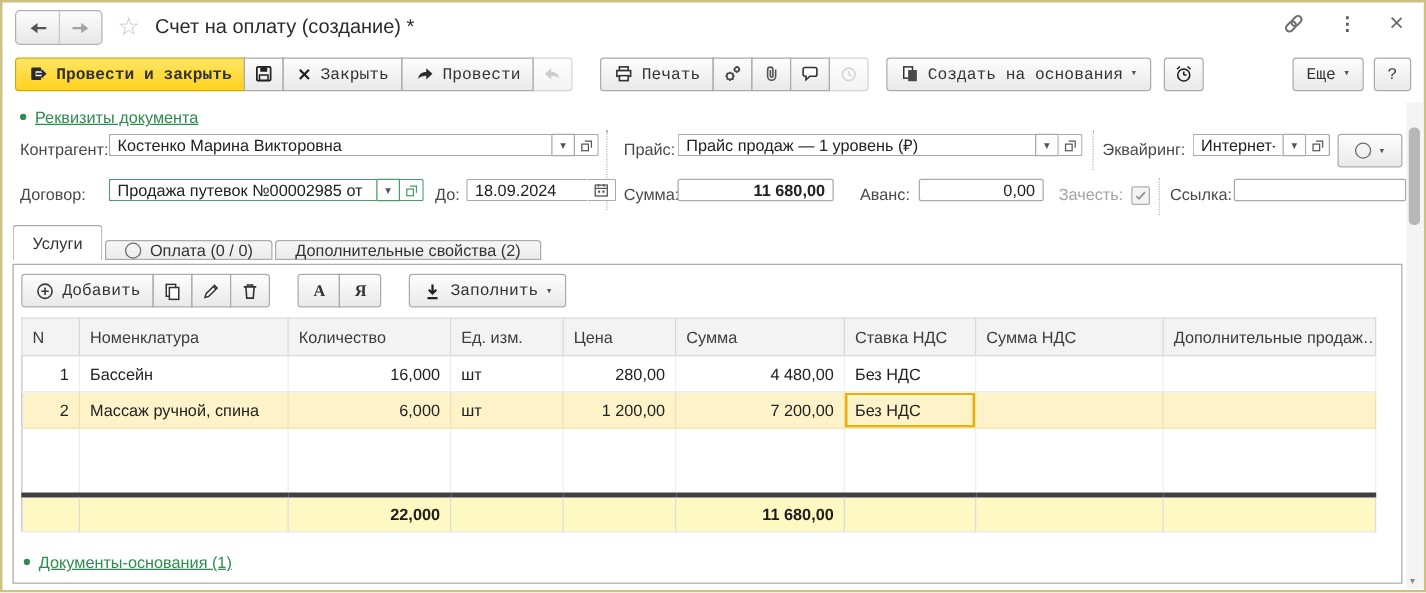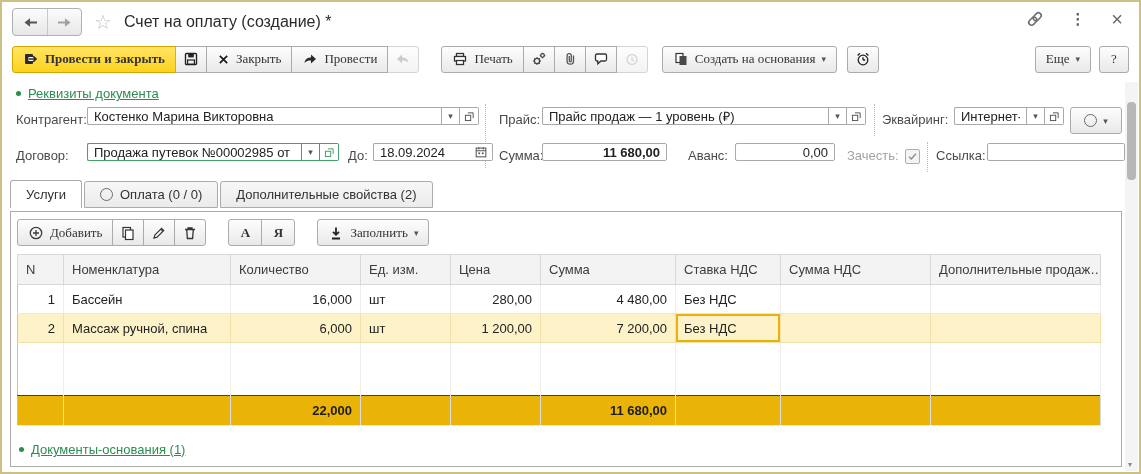--- a/index.html
+++ b/index.html
@@ -12,21 +12,21 @@
   .navbtn{width:34px;height:26px;display:flex;align-items:center;justify-content:center;background:transparent;border:none;cursor:pointer}
   .navbtn+.navbtn{border-left:1px solid #c8c8c8}
   .star{color:#c2c2c2;font-size:20px;line-height:20px;cursor:pointer}
   .title{font-size:16px;color:#2b2b2b;white-space:nowrap}
   .title-actions{position:absolute;top:8px;right:16px;display:flex;align-items:center;gap:26px}
   .kebab{color:#5a5a5a;font-size:15px;font-weight:bold;cursor:pointer}
   .closex{color:#6a6a6a;font-size:20px;line-height:16px;cursor:pointer}
 
   
   .cmdbar{position:absolute;top:42px;left:10px;right:10px;height:30px;display:flex;align-items:center}
-  .btn{height:27px;display:inline-flex;align-items:center;gap:6px;padding:0 10px;border:1px solid #ababab;border-radius:3px;background:linear-gradient(#fdfdfd,#e9e9e9);font-size:13px;color:#333;cursor:pointer;white-space:nowrap;font-family:Liberation Serif, serif}
+  .btn{height:27px;display:inline-flex;align-items:center;gap:6px;padding:0 10px;border:1px solid #ababab;border-radius:3px;background:linear-gradient(#fdfdfd,#e9e9e9);font-size:13px;color:#333;cursor:pointer;white-space:nowrap;font-family:Liberation Mono, monospace}
   .btn.icononly{padding:0 7px}
   .btn.primary{background:linear-gradient(#ffe564,#ffd21e);border-color:#d3a600;font-weight:bold}
   .btn.disabled{opacity:.5;cursor:default}
   .bg{display:flex}
   .bg .btn{border-radius:0;margin-left:-1px}
   .bg .btn:first-child{border-radius:3px 0 0 3px;margin-left:0}
   .bg .btn:last-child{border-radius:0 3px 3px 0}
   .caret{font-size:9px;color:#555;line-height:10px}
   .sp22{width:22px}.sp14{width:14px}.sp10{width:10px}
   .grow{flex:1}
@@ -49,37 +49,37 @@
   .fld.green input,.fld.green .fbtn{border-color:#46a06a}
   .num input{text-align:right}
   .bold input{font-weight:bold}
   .vsep{position:absolute;border-left:1px dotted #b9b9b9}
   .cb{position:absolute;width:15px;height:15px;border:1px solid #aeaeae;border-radius:2px;background:#f4f4f4;display:flex;align-items:center;justify-content:center;cursor:pointer}
   .circlebtn{position:absolute;width:52px;height:27px;justify-content:center}
   .circle{width:13px;height:13px;border:1.5px solid #6b6b6b;border-radius:50%;display:inline-block}
 
   
   .tabs{position:absolute;top:178px;left:8px;display:flex;align-items:flex-end}
-  .tab{display:inline-flex;align-items:center;gap:7px;height:27px;padding:0 15px;border:1px solid #ababab;border-radius:3px 3px 0 0;background:linear-gradient(#f7f7f7,#ebebeb);margin-right:2px;cursor:pointer;color:#333}
+  .tab{display:inline-flex;align-items:center;gap:7px;height:16px;padding:0 15px;border:1px solid #ababab;border-radius:3px 3px 0 0;background:linear-gradient(#f7f7f7,#ebebeb);margin-right:2px;cursor:pointer;color:#333}
   .tab.active{background:#fff;height:28px;border-bottom:none;position:relative;z-index:3}
 
   
   .panel{position:absolute;top:209px;left:8px;width:1112px;height:256px;border:1px solid #ababab;background:#fff}
   .tbl-toolbar{position:absolute;top:7px;left:6px;display:flex;align-items:center}
 
   
   table{position:absolute;top:42px;left:6px;width:1083px;border-collapse:collapse;table-layout:fixed;font-size:13px}
   .ttable{border:1px solid #c2c2c2}
   th{background:#f3f3f3;border:1px solid #d8d8d8;font-weight:normal;color:#3c3c3c;text-align:left;height:30px;padding:0 8px;overflow:hidden;white-space:nowrap}
   td{height:29px;padding:0 8px;border-right:1px solid #eeeeee;border-bottom:1px solid #e7e7e7;overflow:hidden;white-space:nowrap;color:#222}
   td.r,th.r{text-align:right}
   tr.sel td{background:#fdf2c8;border-right-color:#f1e0a8;border-bottom-color:#f1e0a8}
   td.selcell{background:#fbe68f;box-shadow:inset 0 0 0 2px #e9b10c}
   tr.filler td{height:53px;border-bottom:none}
-  tr.totals td{background:#eab308;border-top:1px solid #404040;border-right:1px solid #dcdcdc;font-weight:bold;color:#1d1d1d;height:30px}
+  tr.totals td{background:#fef9c3;border-top:4px solid #404040;border-right:1px solid #dcdcdc;font-weight:bold;color:#1d1d1d;height:30px}
   #link-basis{position:absolute;left:8px;bottom:9px}
 
   
   .vscroll{position:absolute;top:80px;right:1px;bottom:1px;width:13px;background:#f4f4f4}
   .vthumb{position:absolute;top:20px;left:2px;width:9px;height:78px;background:#b7b7b7;border-radius:4px}
   .vdown{position:absolute;bottom:2px;left:3px;color:#8a8a8a;font-size:8px}
 
   .ic{display:inline-block;vertical-align:middle}
 </style>
 </head>

